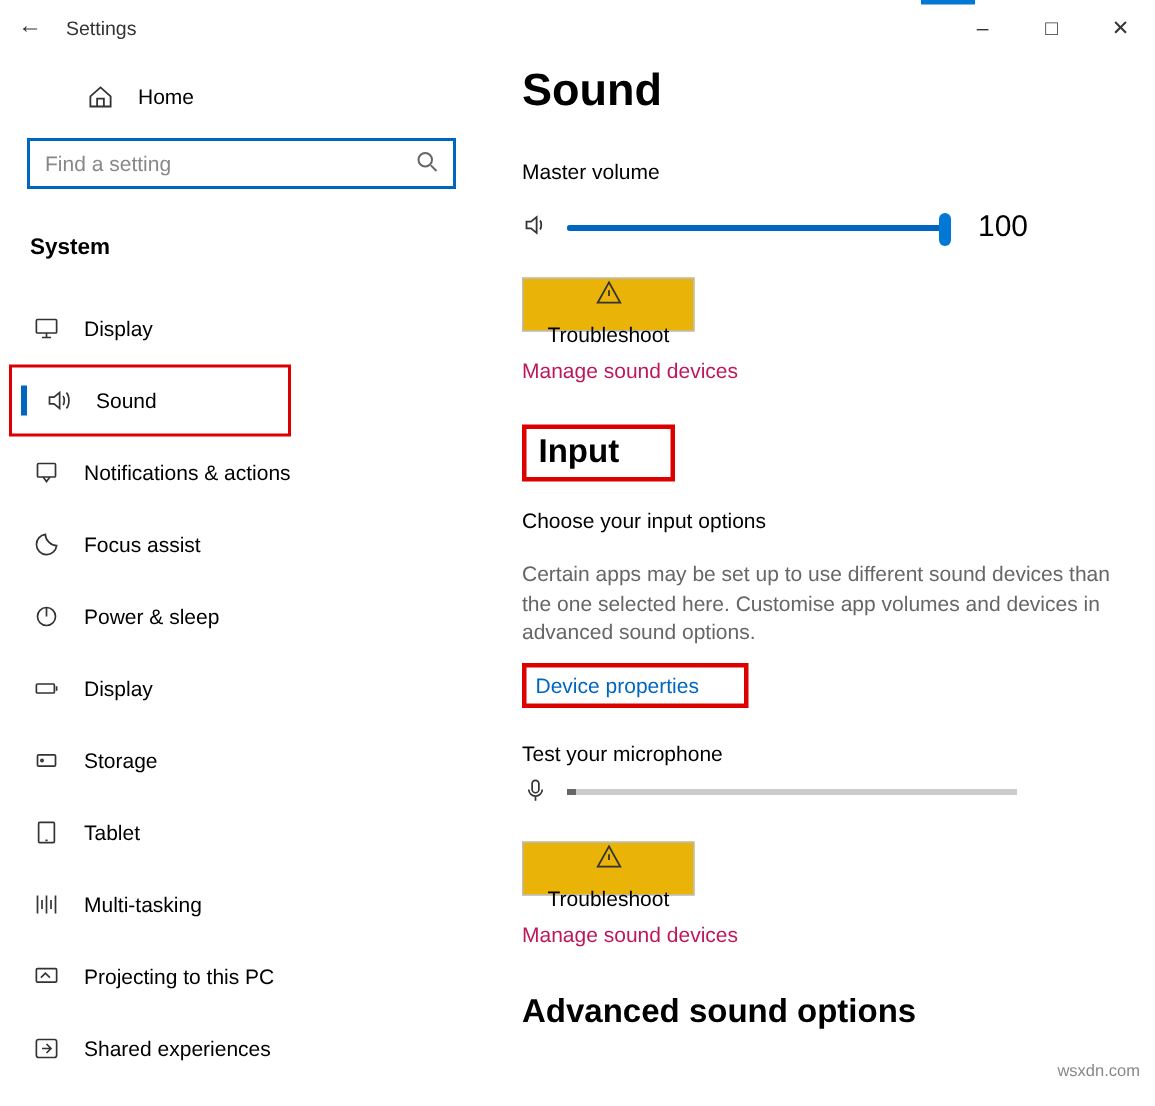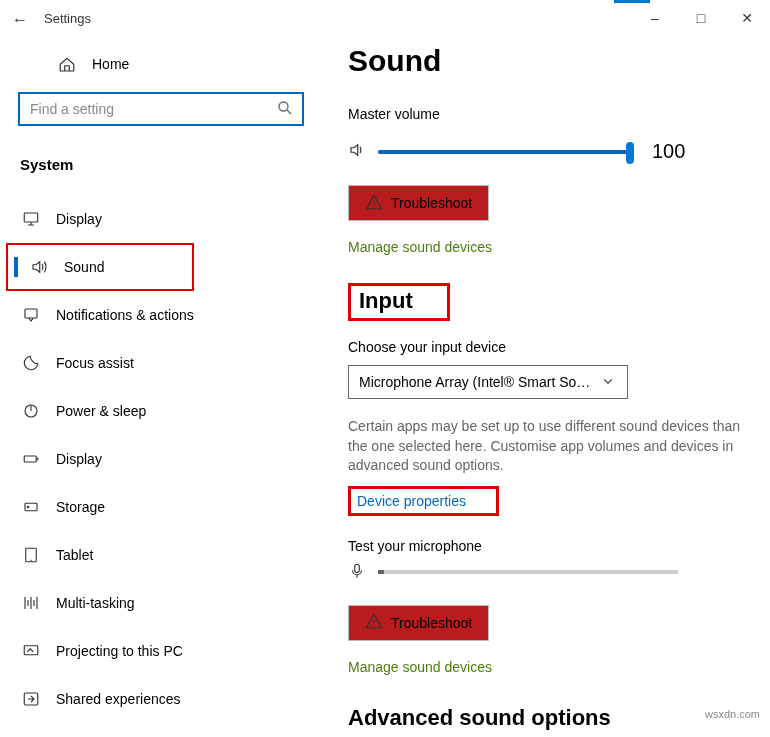--- a/index.html
+++ b/index.html
@@ -92,27 +92,28 @@
     .vol-row { display:flex; align-items:center; margin-top: 18px; gap: 14px;}
     .slider-wrap { display:flex; align-items:center; gap:12px; }
     .slider {
       width: 252px; height: 4px; background: #999; position: relative; border-radius:2px;
     }
     .slider-fill { position:absolute; left:0; top:0; bottom:0; background:#0067c0; border-radius:2px; }
     .slider-thumb { position:absolute; top:-8px; width:8px; height:22px; background:#0078d4; border-radius:4px; }
     .vol-num { font-size: 20px; margin-left: 8px;}
     .btn-gray {
       display:inline-flex; align-items:center; gap:8px;
-      background:#b91c1c; color:#000;
+      background:#eab308; color:#000;
       height: 36px; padding: 0 16px;
       font-size: 14px;
       border:1px solid #bbb;
       margin-top: 22px;
-    }
-    .link { color:#4d7c0f; font-size: 14px; margin-top: 18px; display:inline-block; }
+      flex-direction: column;
+    }
+    .link { color:#be185d; font-size: 14px; margin-top: 18px; display:inline-block; }
     .section-heading {
       font-size: 22px; font-weight:600;
       display:inline-block;
       border:3px solid #d00;
       padding: 2px 34px 4px 8px;
       margin-top: 28px;
     }
     .sub-label { font-size:14px; margin-top:18px; }
     .select-box {
       margin-top:10px; width:280px; height:34px;
@@ -299,27 +300,21 @@
     <div class="btn-gray">
       <span><svg viewBox="0 0 24 24" fill="none" stroke="#333" stroke-width="1.6">
             <path d="M12 3 2 21h20L12 3z"></path>
             <path d="M12 10v5M12 18h.01"></path>
           </svg></span>
       <span>Troubleshoot</span>
     </div>
     <div><a class="link">Manage sound devices</a></div>
 
     <div class="section-heading">Input</div>
-    <div class="sub-label">Choose your input device</div>
-    <div class="select-box">
-      <span class="txt">Microphone Array (Intel® Smart So…</span>
-      <span><svg viewBox="0 0 24 24" fill="none" stroke="#555" stroke-width="1.8">
-            <path d="m7 10 5 5 5-5"></path>
-          </svg></span>
-    </div>
+    <div class="sub-label">Choose your input options</div>
     <div class="help-text">Certain apps may be set up to use different sound devices than the one selected here. Customise app volumes and devices in advanced sound options.</div>
     <div><span class="link-boxed">Device properties</span></div>
 
     <div class="sub-label" style="margin-top:22px">Test your microphone</div>
     <div class="mic-row">
       <span><svg viewBox="0 0 24 24" fill="none" stroke="#333" stroke-width="1.5">
             <rect x="9" y="3" width="6" height="11" rx="3"></rect>
             <path d="M6 11a6 6 0 0 0 12 0M12 17v4"></path>
           </svg></span>
       <div class="mic-bar">

